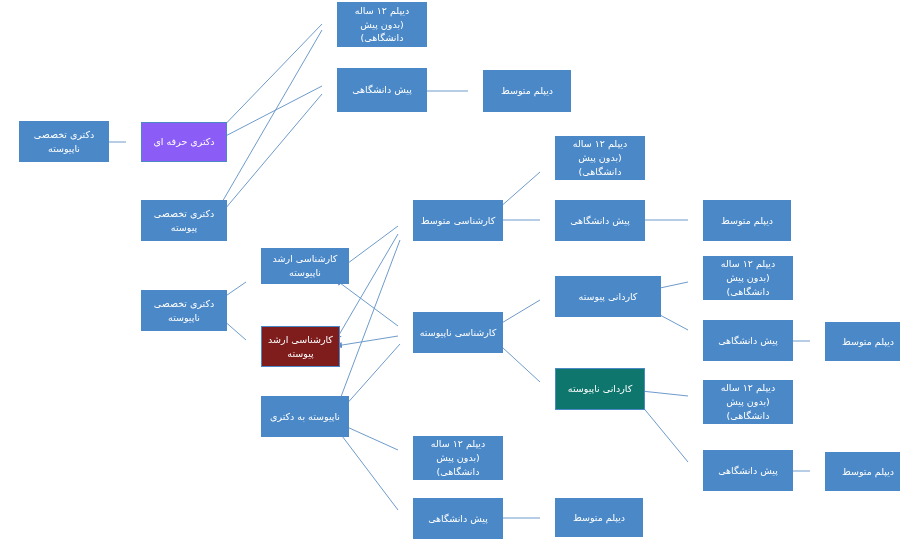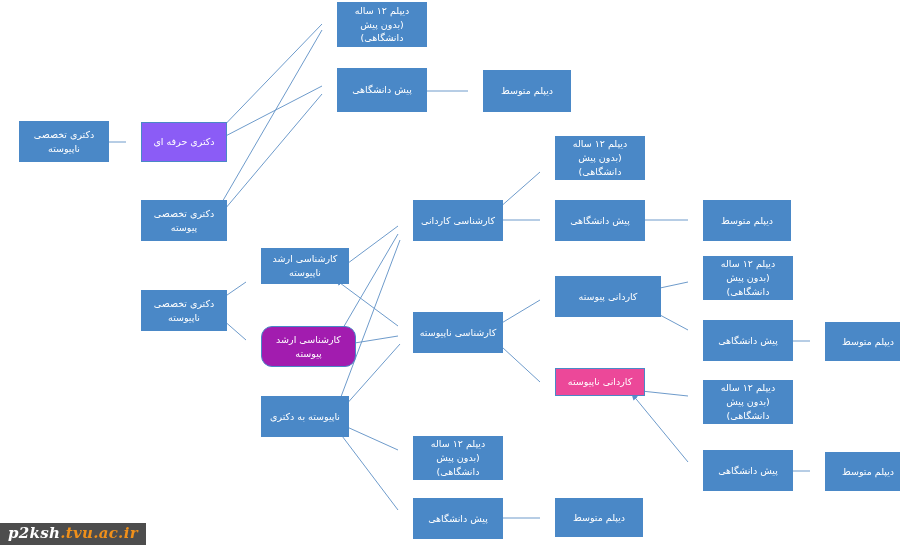--- a/index.html
+++ b/index.html
@@ -88,41 +88,38 @@
       <div class="node" style="left: 468px; top: 70px; width: 88px; height: 42px; background: rgb(74, 136, 199); border-color: rgb(74, 136, 199); color: rgb(255, 255, 255);"><span>دیپلم متوسط</span></div>
       <div class="node" style="left: 4px; top: 121px; width: 90px; height: 41px; background: rgb(74, 136, 199); border-color: rgb(74, 136, 199); color: rgb(255, 255, 255);"><span>دکتری تخصصی
 ناپیوسته</span></div>
       <div class="node" style="left: 126px; top: 122px; width: 86px; height: 40px; background: #8b5cf6; border-color: rgb(74, 136, 199); color: rgb(255, 255, 255);"><span>دکتری حرفه ای</span></div>
       <div class="node" style="left: 126px; top: 200px; width: 86px; height: 41px; background: rgb(74, 136, 199); border-color: rgb(74, 136, 199); color: rgb(255, 255, 255);"><span>دکتری تخصصی
 پیوسته</span></div>
       <div class="node" style="left: 126px; top: 290px; width: 86px; height: 41px; background: rgb(74, 136, 199); border-color: rgb(74, 136, 199); color: rgb(255, 255, 255);"><span>دکتری تخصصی
 ناپیوسته</span></div>
       <div class="node" style="left: 540px; top: 136px; width: 90px; height: 44px; background: rgb(74, 136, 199); border-color: rgb(74, 136, 199); color: rgb(255, 255, 255);"><span>دیپلم ۱۲ ساله
 (بدون پیش دانشگاهی)</span></div>
-      <div class="node" style="left: 398px; top: 200px; width: 90px; height: 41px; background: rgb(74, 136, 199); border-color: rgb(74, 136, 199); color: rgb(255, 255, 255);"><span>کارشناسی کاردانی</span></div>
+      <div class="node" style="left: 398px; top: 200px; width: 90px; height: 41px; background: rgb(74, 136, 199); border-color: rgb(74, 136, 199); color: rgb(255, 255, 255);"><span>کارشناسی متوسط</span></div>
       <div class="node" style="left: 540px; top: 200px; width: 90px; height: 41px; background: rgb(74, 136, 199); border-color: rgb(74, 136, 199); color: rgb(255, 255, 255);"><span>پیش دانشگاهی</span></div>
       <div class="node" style="left: 688px; top: 200px; width: 88px; height: 41px; background: rgb(74, 136, 199); border-color: rgb(74, 136, 199); color: rgb(255, 255, 255);"><span>دیپلم متوسط</span></div>
       <div class="node" style="left: 246px; top: 248px; width: 88px; height: 36px; background: rgb(74, 136, 199); border-color: rgb(74, 136, 199); color: rgb(255, 255, 255);"><span>کارشناسی ارشد
 ناپیوسته</span></div>
       <div class="node" style="left: 688px; top: 256px; width: 90px; height: 44px; background: rgb(74, 136, 199); border-color: rgb(74, 136, 199); color: rgb(255, 255, 255);"><span>دیپلم ۱۲ ساله
 (بدون پیش دانشگاهی)</span></div>
       <div class="node" style="left: 540px; top: 276px; width: 106px; height: 41px; background: rgb(74, 136, 199); border-color: rgb(74, 136, 199); color: rgb(255, 255, 255);"><span>کاردانی پیوسته</span></div>
       <div class="node" style="left: 398px; top: 312px; width: 90px; height: 41px; background: rgb(74, 136, 199); border-color: rgb(74, 136, 199); color: rgb(255, 255, 255); text-align: center;"><span>کارشناسی ناپیوسته</span></div>
-      <div class="node" style="left: 246px; top: 326px; width: 95px; height: 41px; background: #a21caf; border-color: rgb(74, 136, 199); color: rgb(255, 255, 255); border-radius: 11px;"><span>کارشناسی ارشد پیوسته</span></div>
+      <div class="node" style="left: 246px; top: 326px; width: 79px; height: 41px; background: #7f1d1d; border-color: rgb(74, 136, 199); color: rgb(255, 255, 255);"><span>کارشناسی ارشد پیوسته</span></div>
       <div class="node" style="left: 688px; top: 320px; width: 90px; height: 41px; background: rgb(74, 136, 199); border-color: rgb(74, 136, 199); color: rgb(255, 255, 255);"><span>پیش دانشگاهی</span></div>
       <div class="node" style="left: 810px; top: 322px; width: 86px; height: 39px; background: rgb(74, 136, 199); border-color: rgb(74, 136, 199); color: rgb(255, 255, 255);"><span>دیپلم متوسط</span></div>
-      <div class="node" style="left: 540px; top: 368px; width: 90px; height: 28px; background: #ec4899; border-color: rgb(74, 136, 199); color: rgb(255, 255, 255);"><span>کاردانی ناپیوسته</span></div>
+      <div class="node" style="left: 540px; top: 368px; width: 90px; height: 42px; background: #0f766e; border-color: rgb(74, 136, 199); color: rgb(255, 255, 255);"><span>کاردانی ناپیوسته</span></div>
       <div class="node" style="left: 688px; top: 380px; width: 90px; height: 44px; background: rgb(74, 136, 199); border-color: rgb(74, 136, 199); color: rgb(255, 255, 255);"><span>دیپلم ۱۲ ساله
 (بدون پیش دانشگاهی)</span></div>
       <div class="node" style="left: 246px; top: 396px; width: 88px; height: 41px; background: rgb(74, 136, 199); border-color: rgb(74, 136, 199); color: rgb(255, 255, 255);"><span>ناپیوسته به دکتری</span></div>
       <div class="node" style="left: 398px; top: 436px; width: 90px; height: 44px; background: rgb(74, 136, 199); border-color: rgb(74, 136, 199); color: rgb(255, 255, 255);"><span>دیپلم ۱۲ ساله
 (بدون پیش دانشگاهی)</span></div>
       <div class="node" style="left: 688px; top: 450px; width: 90px; height: 41px; background: rgb(74, 136, 199); border-color: rgb(74, 136, 199); color: rgb(255, 255, 255);"><span>پیش دانشگاهی</span></div>
       <div class="node" style="left: 810px; top: 452px; width: 86px; height: 39px; background: rgb(74, 136, 199); border-color: rgb(74, 136, 199); color: rgb(255, 255, 255);"><span>دیپلم متوسط</span></div>
       <div class="node" style="left: 398px; top: 498px; width: 90px; height: 41px; background: rgb(74, 136, 199); border-color: rgb(74, 136, 199); color: rgb(255, 255, 255);"><span>پیش دانشگاهی</span></div>
       <div class="node" style="left: 540px; top: 498px; width: 88px; height: 39px; background: rgb(74, 136, 199); border-color: rgb(74, 136, 199); color: rgb(255, 255, 255);"><span>دیپلم متوسط</span></div>
     </div>
 
-  <div id="watermark">
-    <span class="wm-a">p2ksh</span><span class="wm-b">.tvu.ac.ir</span>
-  </div>
 
 </div>
 
 </body></html>

